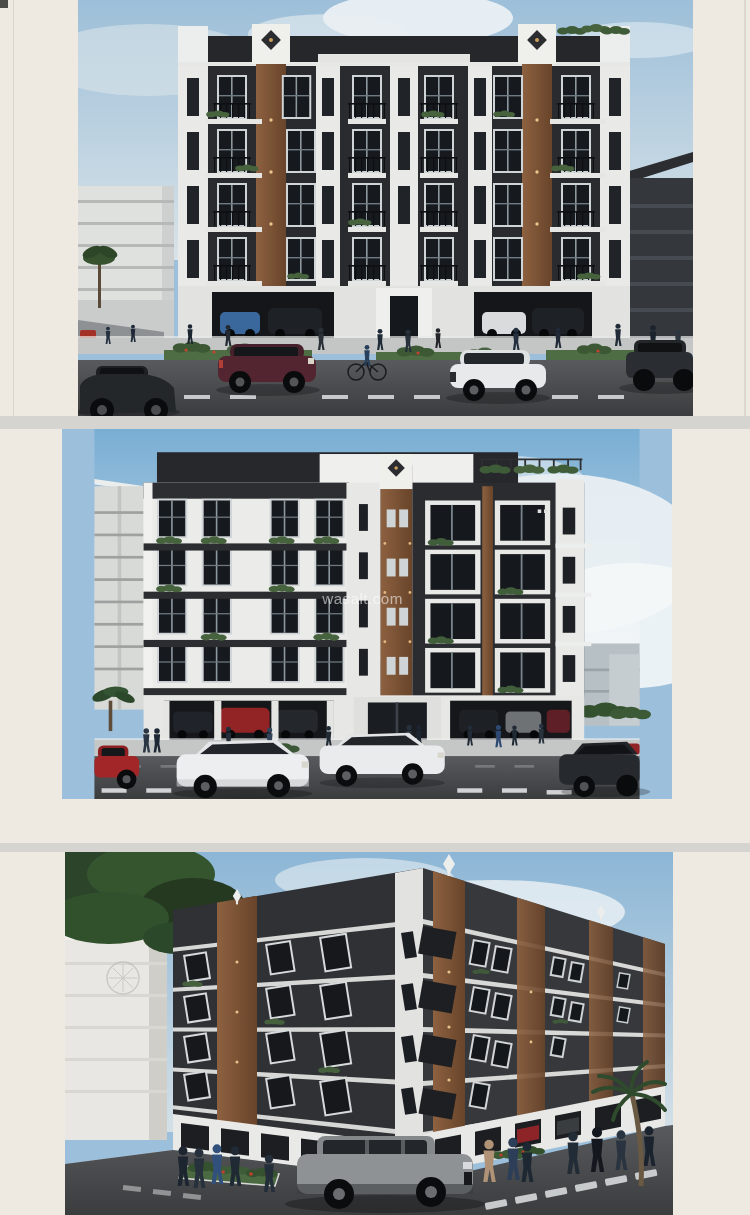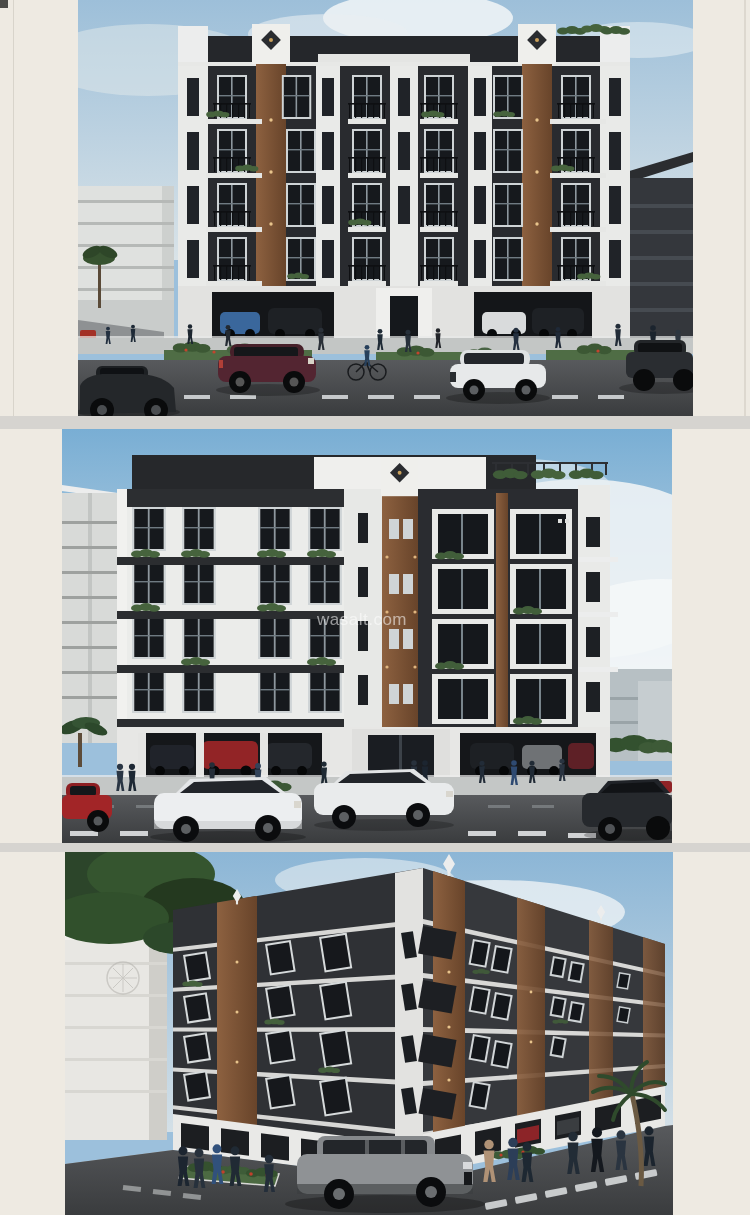--- a/index.html
+++ b/index.html
@@ -358,21 +358,21 @@
       <rect x="548" y="352" width="67" height="26" rx="6" fill="#2a2d31"></rect>
       <circle cx="566" cy="380" r="11" fill="#0a0b0c"></circle>
           <circle cx="606" cy="380" r="11" fill="#0a0b0c"></circle>
     </g>
   </g>
 </svg>
 </figure>
 
 <div class="sep" style="top:416px;height:13px;"></div>
 
-<figure class="photo" style="left:62px;top:429px;width:610px;height:414px;margin:0">
+<figure class="photo" style="left:62px;top:429px;width:610px;height:370px;margin:0">
 <svg viewBox="0 0 610 414">
   <g>
     <rect width="610" height="260" fill="url(#gSky2)"></rect>
     <ellipse cx="520" cy="140" rx="160" ry="90" fill="#eef3f5" opacity=".9"></ellipse>
     <ellipse cx="600" cy="220" rx="120" ry="70" fill="#f4f7f8" opacity=".9"></ellipse>
     <ellipse cx="460" cy="60" rx="90" ry="30" fill="#e6eef2" opacity=".6"></ellipse>
   </g>
   <g>
     <polygon points="0,56 56,64 56,70 0,62" fill="#eceded"></polygon>
     <rect x="0" y="64" width="56" height="250" fill="#d8dad8"></rect>

